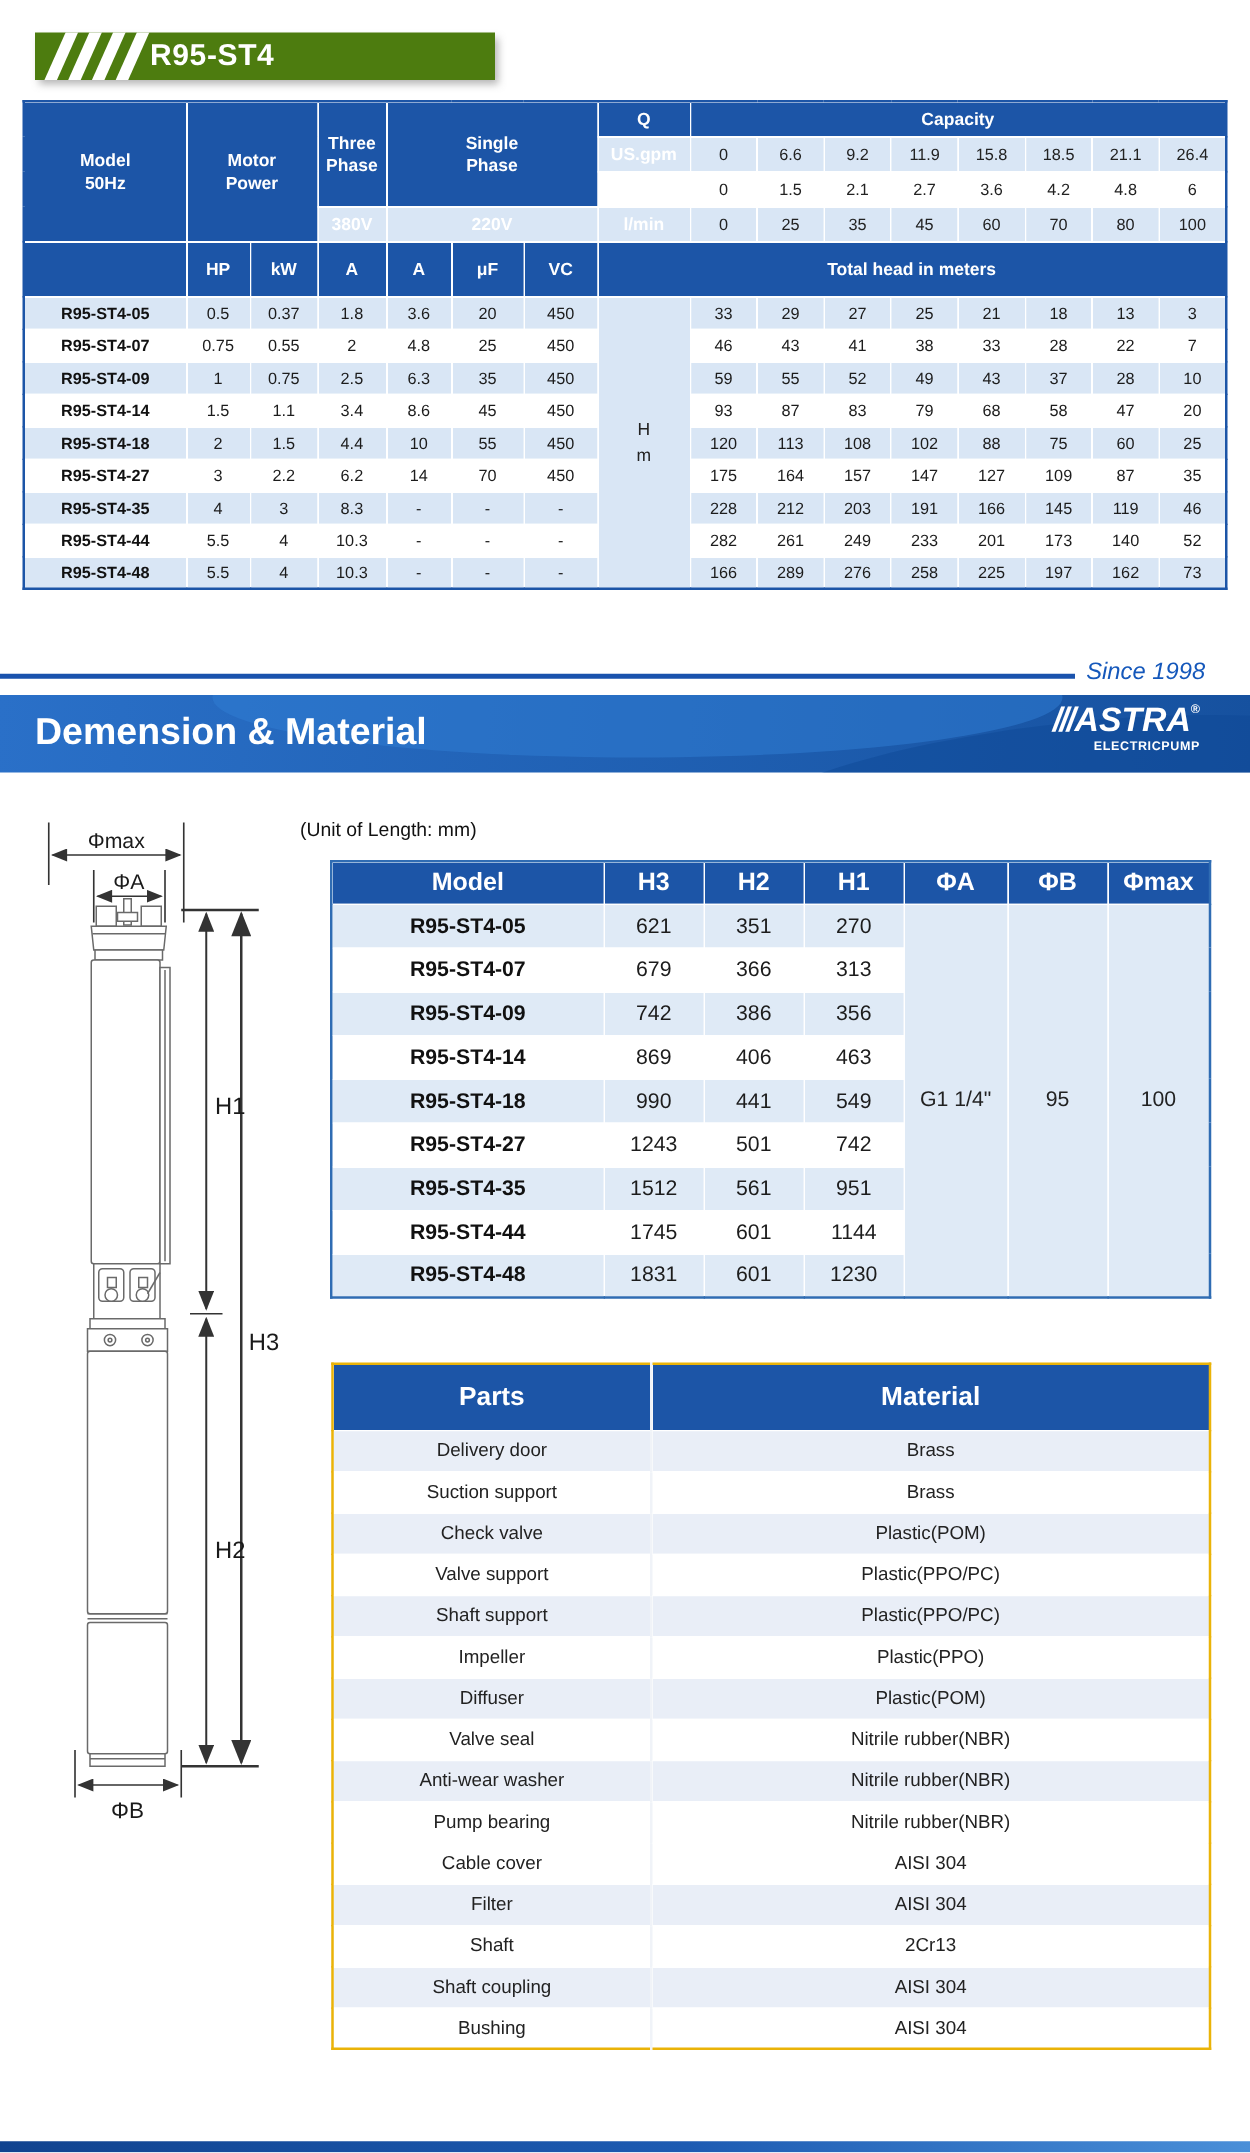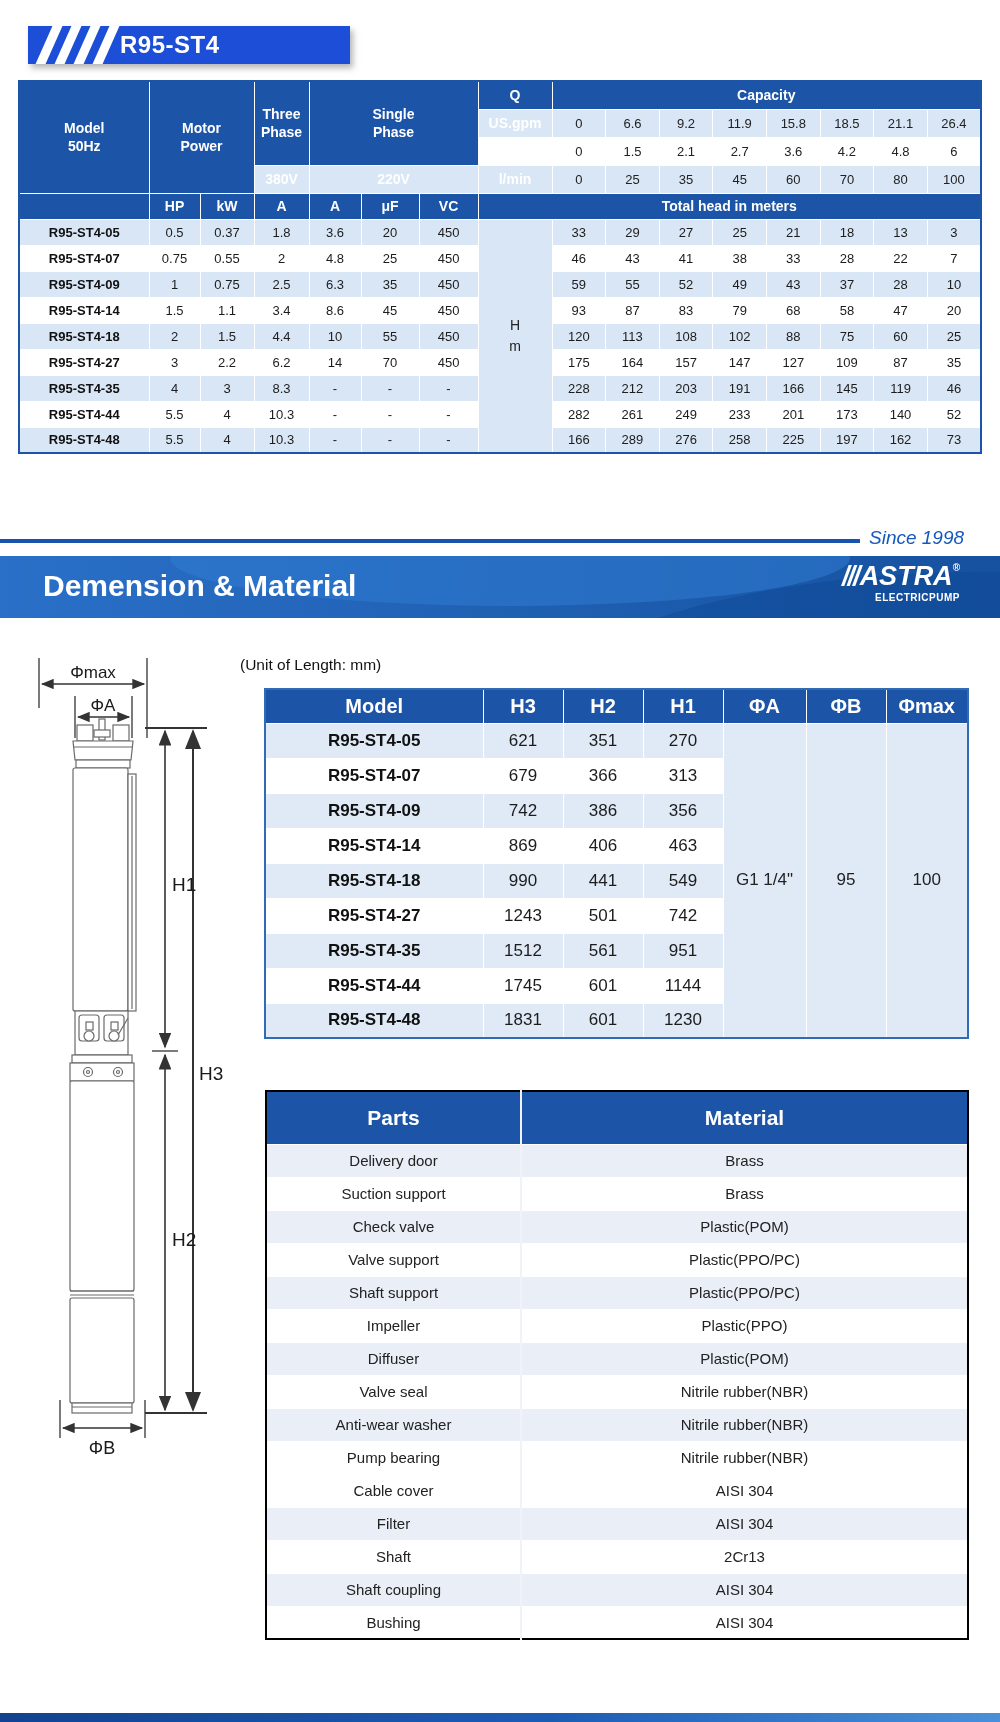--- a/index.html
+++ b/index.html
@@ -1,81 +1,81 @@
 <!DOCTYPE html>
 <html><head>
 <meta charset="utf-8">
 <style>
   *{margin:0;padding:0;box-sizing:border-box}
   html,body{background:#fff}
   body{font-family:"Liberation Sans",sans-serif;color:#1c1c1c}
   .page{position:relative;width:1000px;height:1722px;background:#fff;overflow:hidden}
 
   
-  .title-banner{position:absolute;left:28px;top:26px;width:322px;height:38px;background:#1d4ed8;
+  .title-banner{position:absolute;left:28px;top:26px;width:368px;height:38px;background:#4d7c0f;
     box-shadow:3px 4px 6px rgba(110,110,110,.5);overflow:hidden}
   .stripes{position:absolute;left:16px;top:-5px;bottom:-5px;display:flex;gap:9px}
   .stripes i{display:block;width:10px;background:#fff;transform:skewX(-24deg)}
   .title-text{position:absolute;left:92px;top:0;line-height:38px;color:#fff;font-weight:bold;
     font-size:24px;letter-spacing:.5px}
 
   
   table{border-collapse:collapse;table-layout:fixed}
   td{text-align:center;vertical-align:middle;overflow:hidden}
   .pre{white-space:pre-line;line-height:1.3}
 
   
   .spec{position:absolute;left:18px;top:80px;width:964px;border:2px solid #1c55a7;font-size:13px}
   .spec td{border:1px solid #fff;padding:0}
   .spec .hdrcell{background:#1c55a7;color:#fff;font-weight:bold;font-size:14px}
   .spec tr.hdr{height:28px}
   .spec tr.cap{height:28px}
   .spec tr.cap td.val{font-size:13px;color:#222;font-weight:normal}
   .spec tr.cap.odd td.val{background:#d9e6f5}
   .spec tr.cap.even td.val{background:#fff}
-  .spec tr.sub{height:26px}
+  .spec tr.sub{height:44px}
   .spec tbody tr{height:26px}
   .spec tbody tr.odd td{background:#d9e6f5}
   .spec tbody tr.even td{background:#fff}
   .spec tbody td.model{font-weight:bold;color:#111}
   .spec tbody td.hm{background:#d9e6f5;white-space:pre-line;line-height:1.45;font-size:14px;color:#222}
 
   
   .since-line{position:absolute;left:0;top:539px;width:860px;height:4px;background:#1a53ad}
   .since-text{position:absolute;left:869px;top:527px;font-size:19px;font-weight:normal;font-style:italic;color:#1558bb}
 
   
   .section-banner{position:absolute;left:0;top:556px;width:1000px;height:62px;
     background:linear-gradient(95deg,#2a70c8,#16519f);overflow:hidden}
   .section-banner::before{content:"";position:absolute;left:170px;top:-46px;width:680px;height:96px;
     background:#2f7bd2;border-radius:50%;opacity:.55}
   .section-banner::after{content:"";position:absolute;right:-140px;top:22px;width:560px;height:130px;
     background:#0d4694;border-radius:50% 50% 0 0;opacity:.45;transform:rotate(-6deg)}
-  .section-title{position:absolute;left:43px;top:13px;font-size:30px;font-weight:bold;color:#fff;z-index:2}
+  .section-title{position:absolute;left:28px;top:13px;font-size:30px;font-weight:bold;color:#fff;z-index:2}
   .brand{position:absolute;right:40px;top:7px;text-align:right;color:#fff;z-index:2;line-height:1}
   .brand-mark{font-size:27px;font-weight:bold;font-style:italic}
   .brand-mark .slashes{letter-spacing:-2px;margin-right:1px}
   .brand-mark .reg{font-size:10px;vertical-align:top;font-style:normal}
   .brand-sub{font-size:10px;font-weight:bold;letter-spacing:.5px;margin-top:3px}
 
   .unit-note{position:absolute;left:240px;top:656px;font-size:15.5px;color:#111}
 
   
   .dim{position:absolute;left:264px;top:688px;width:703px;border:2px solid #2f6cb3;font-size:17px}
   .dim td{border:1px solid #fff}
   .dim tr.hdr{height:34px}
   .dim tr.hdr td{background:#1c55a7;color:#fff;font-weight:bold;font-size:20px}
   .dim tbody tr{height:35px}
   .dim tbody tr.odd td{background:#dfeaf6}
   .dim tbody tr.even td{background:#fff}
   .dim tbody td.model{font-weight:bold;color:#111}
   .dim tbody td.merged{background:#e7eef8;color:#222}
 
   
-  .parts{position:absolute;left:265px;top:1090px;width:702px;border:2px solid #000000;font-size:15px;color:#222}
+  .parts{position:absolute;left:265px;top:1090px;width:702px;border:2px solid #eab308;font-size:15px;color:#222}
   .parts td{border:1px solid #fff}
   .parts td + td{border-left:2px solid #f0f3f8}
   .parts tr.hdr{height:53px}
   .parts tr.hdr td{background:#1c55a7;color:#fff;font-weight:bold;font-size:21px}
   .parts tbody tr{height:33px}
   .parts tbody tr.odd td{background:#e9eef7}
   .parts tbody tr.even td{background:#fff}
 
   
   .diagram{position:absolute;left:25px;top:588px}

